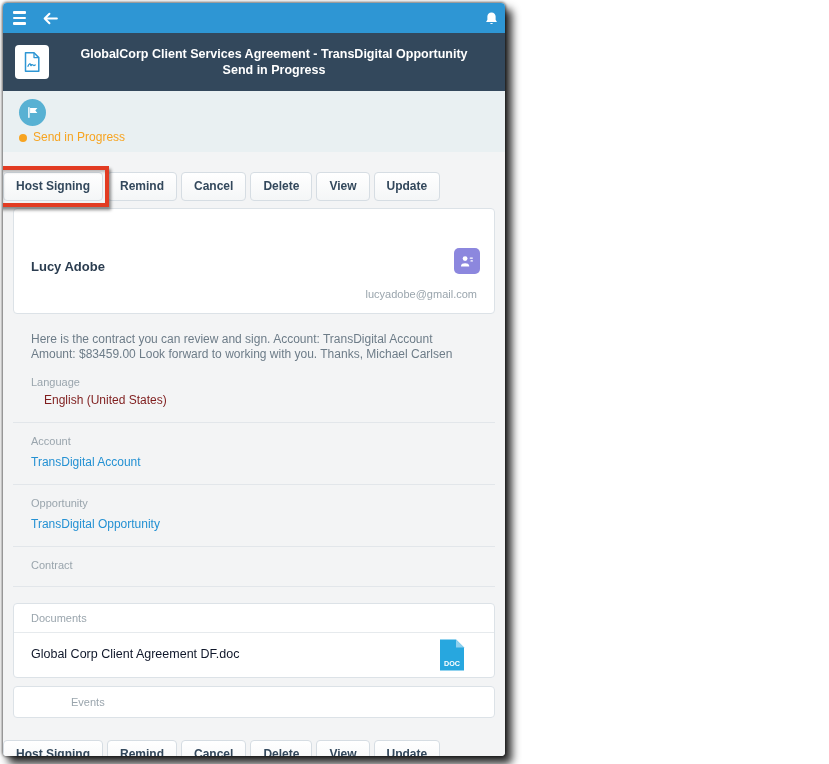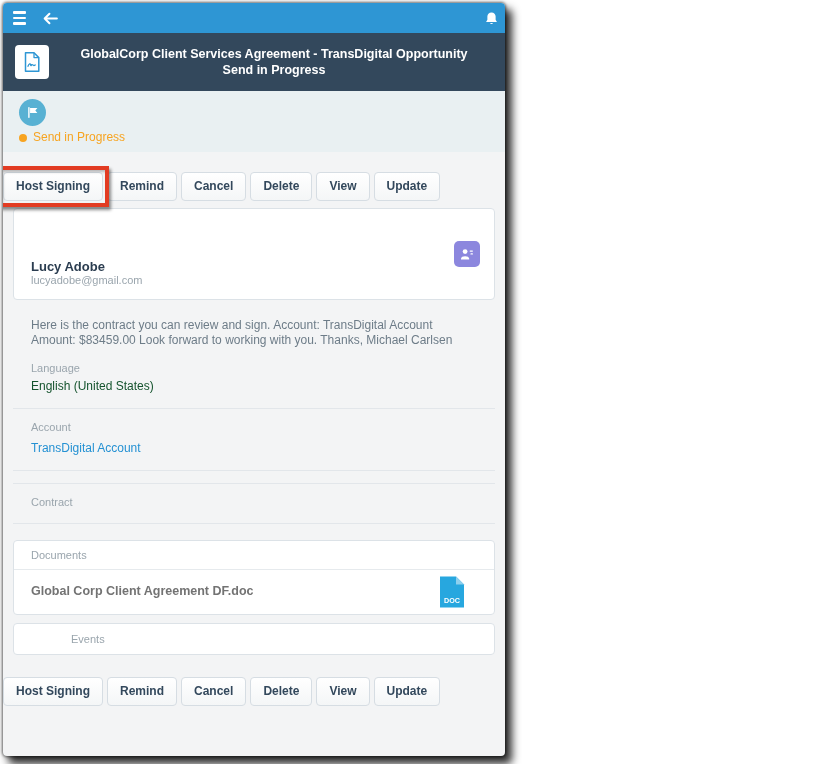--- a/index.html
+++ b/index.html
@@ -49,37 +49,37 @@
   }
 
   
   .card { background:#ffffff; border:1px solid #dce2e7; border-radius:4px; margin:0 10px; }
   .card.recipients { margin-top:7px; }
   .card-header { padding:8px 17px; font-size:11px; line-height:12px; color:#9aa5ad; border-bottom:1px solid #e6eaed; }
   .card-header.noborder { border-bottom:none; padding:9px 17px; }
 
   .recipient-row { position:relative; padding:12px 17px 13px; cursor:pointer; }
   .recipient-name { font-size:13px; line-height:14px; font-weight:bold; color:#2b3d50;margin-top:39px; }
-  .recipient-email { margin-top:0; font-size:11px; line-height:12px; color:#9aa5ad; }
+  .recipient-email { margin-top:14px; font-size:11px; line-height:12px; color:#9aa5ad;text-align:right; }
   .contact-badge { position:absolute; right:14px; top:50%; transform:translateY(-50%);
     width:26px; height:26px; border-radius:5px; background:#8c87de; display:flex; align-items:center; justify-content:center; cursor:pointer; }
 
   
   .details { margin:0 10px; padding-top:18px; }
   .d-item { padding:0 18px 14px; }
   .d-item.contract { padding-bottom:10px; }
   .d-label { font-size:11px; line-height:12px; color:#9aa5ad; margin-bottom:5px; }
-  .d-value { font-size:12px; line-height:15px; color:#14532d; }
+  .d-value { font-size:12px; line-height:15px; color:#7f1d1d;margin-left:13px; }
   .d-msg { font-size:12px; line-height:15px; color:#6d7c88; max-width:450px; }
   .d-link { font-size:12px; line-height:14px; color:#2491d3; cursor:pointer; text-decoration:none; display:inline-block; }
   .d-sep { border-top:1px solid #e2e6ea; margin-bottom:12px; }
 
   .card.documents { margin-top:16px; }
   .doc-row { position:relative; padding:14px 17px 15px; cursor:pointer; }
-  .doc-name { font-size:12.5px; line-height:15px; font-weight:bold; color:#737373; padding-right:46px; }
+  .doc-name { font-size:12.5px; line-height:15px; font-weight:normal; color:#0f172a; padding-right:46px; }
   .doc-badge { position:absolute; right:28px; top:50%; transform:translateY(-50%); display:flex; cursor:pointer;margin-left:48px; }
 
   .card.events { margin-top:8px;padding-left:40px; }
 </style>
 </head>
 <body>
 
 <div class="stage">
   <div class="app">
 
@@ -165,20 +165,24 @@
         <div class="d-item">
           <div class="d-label">Language</div>
           <div class="d-value">English (United States)</div>
         </div>
         <div class="d-sep"></div>
         <div class="d-item">
           <div class="d-label">Account</div>
           <a class="d-link">TransDigital Account</a>
         </div>
         <div class="d-sep"></div>
+        <div class="d-item">
+          <div class="d-label">Opportunity</div>
+          <a class="d-link">TransDigital Opportunity</a>
+        </div>
         <div class="d-sep"></div>
         <div class="d-item contract">
           <div class="d-label">Contract</div>
           <div class="d-value"></div>
         </div>
         <div class="d-sep"></div>
       </div>
 
       <div class="card documents">
         <div class="card-header">Documents</div>

